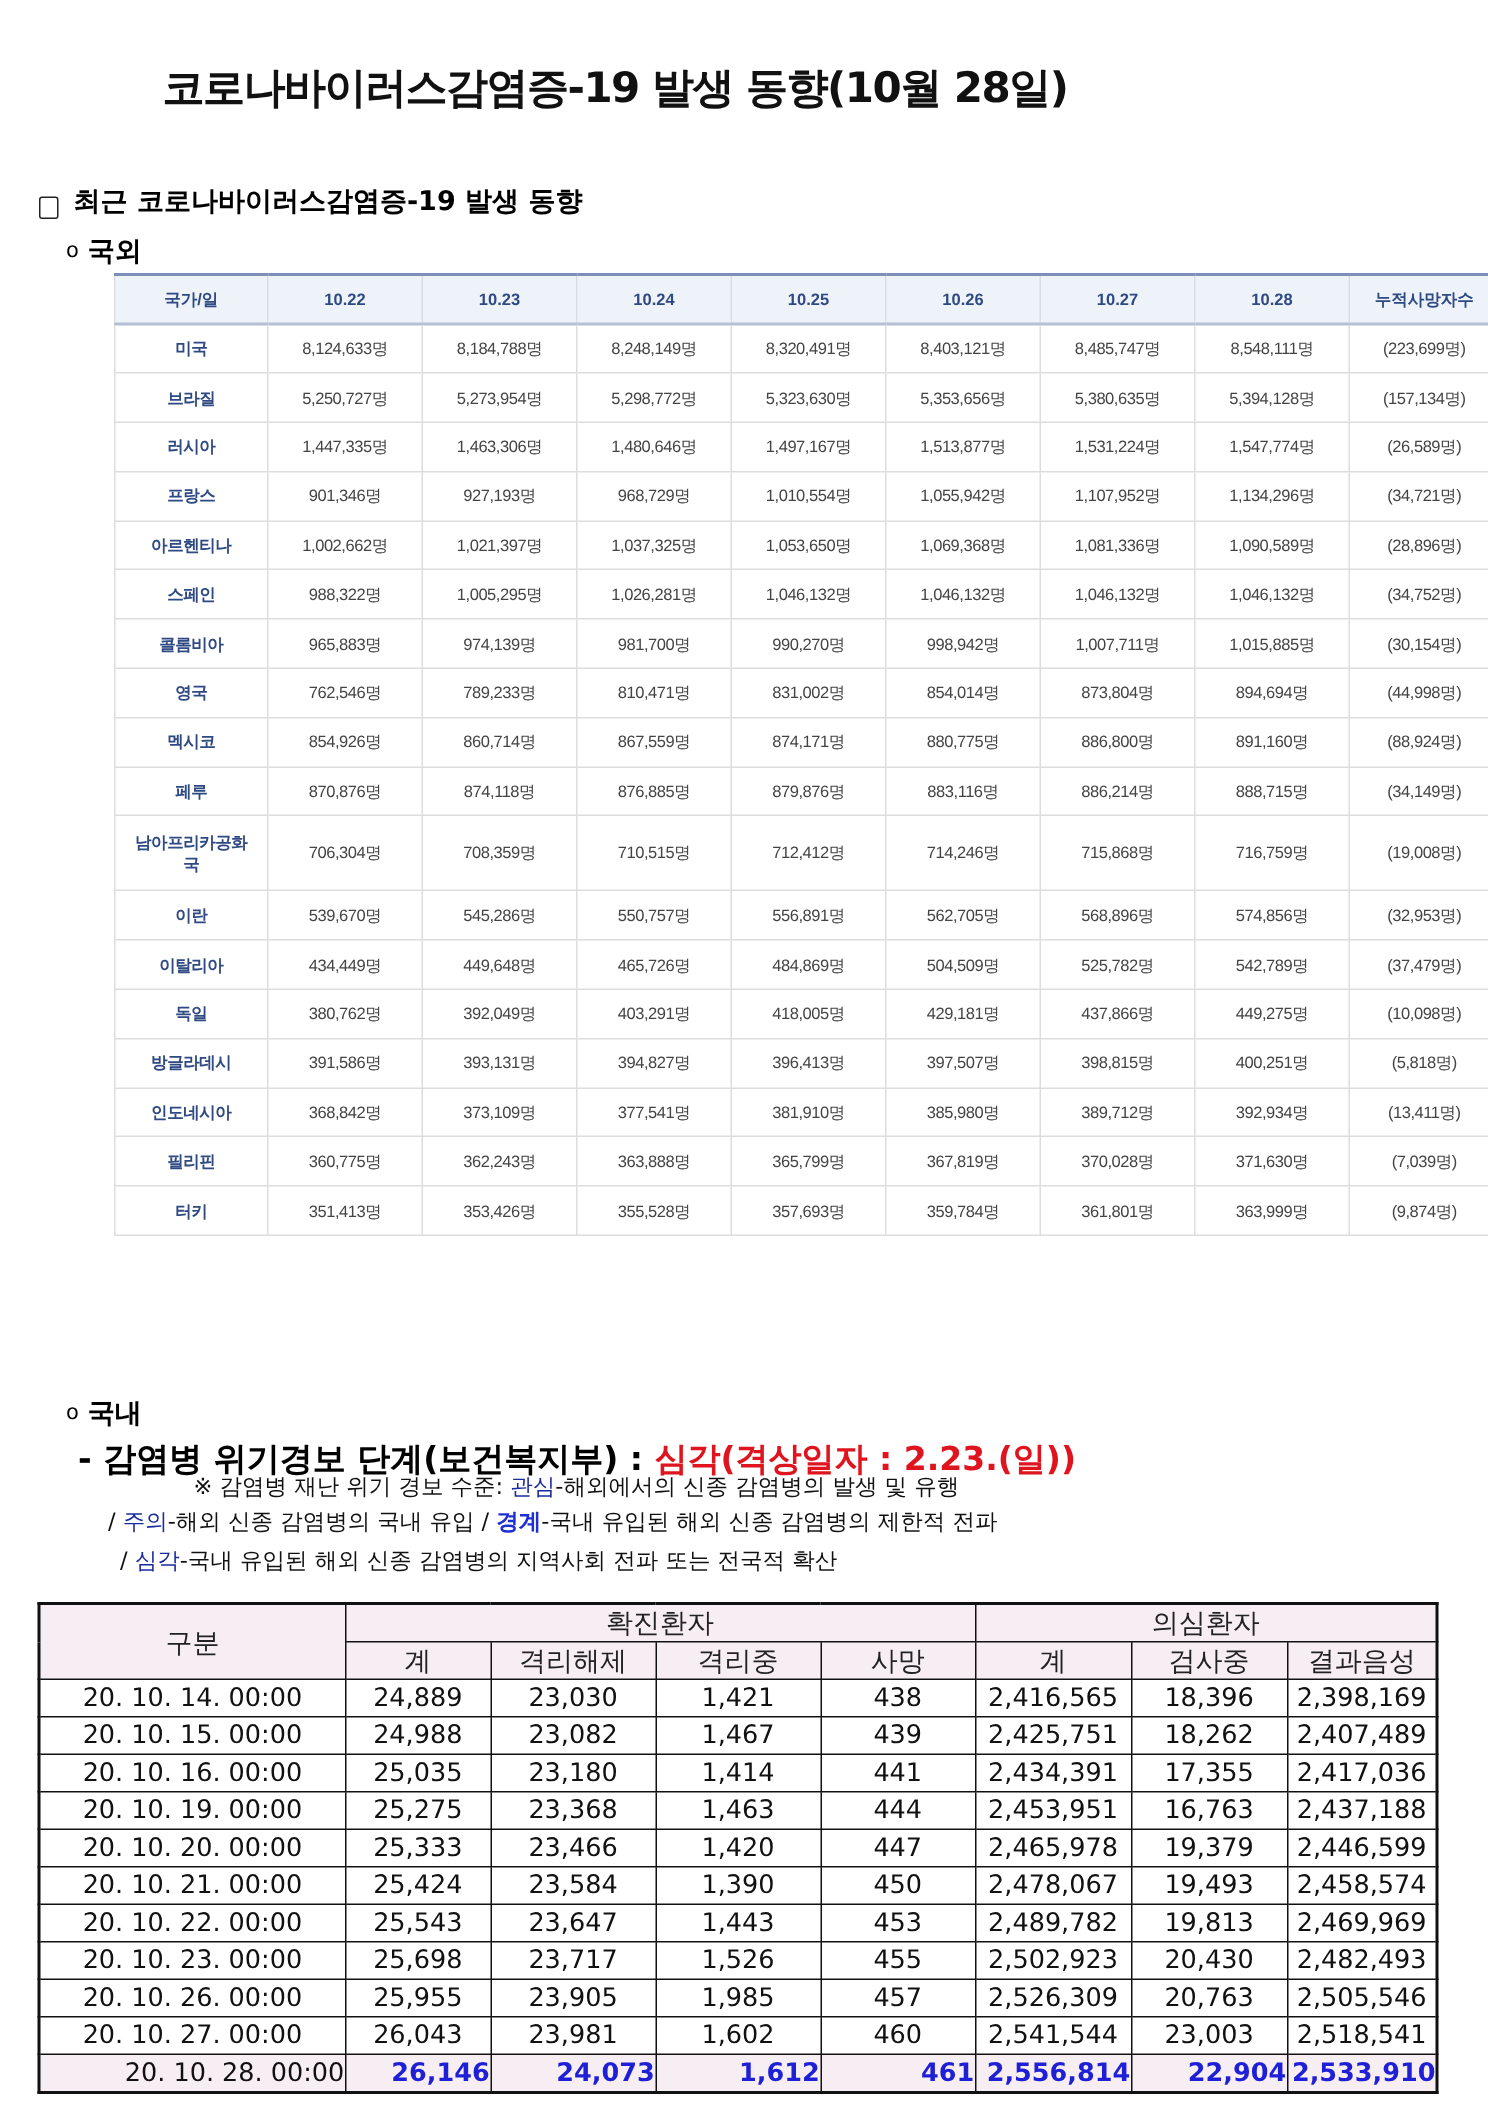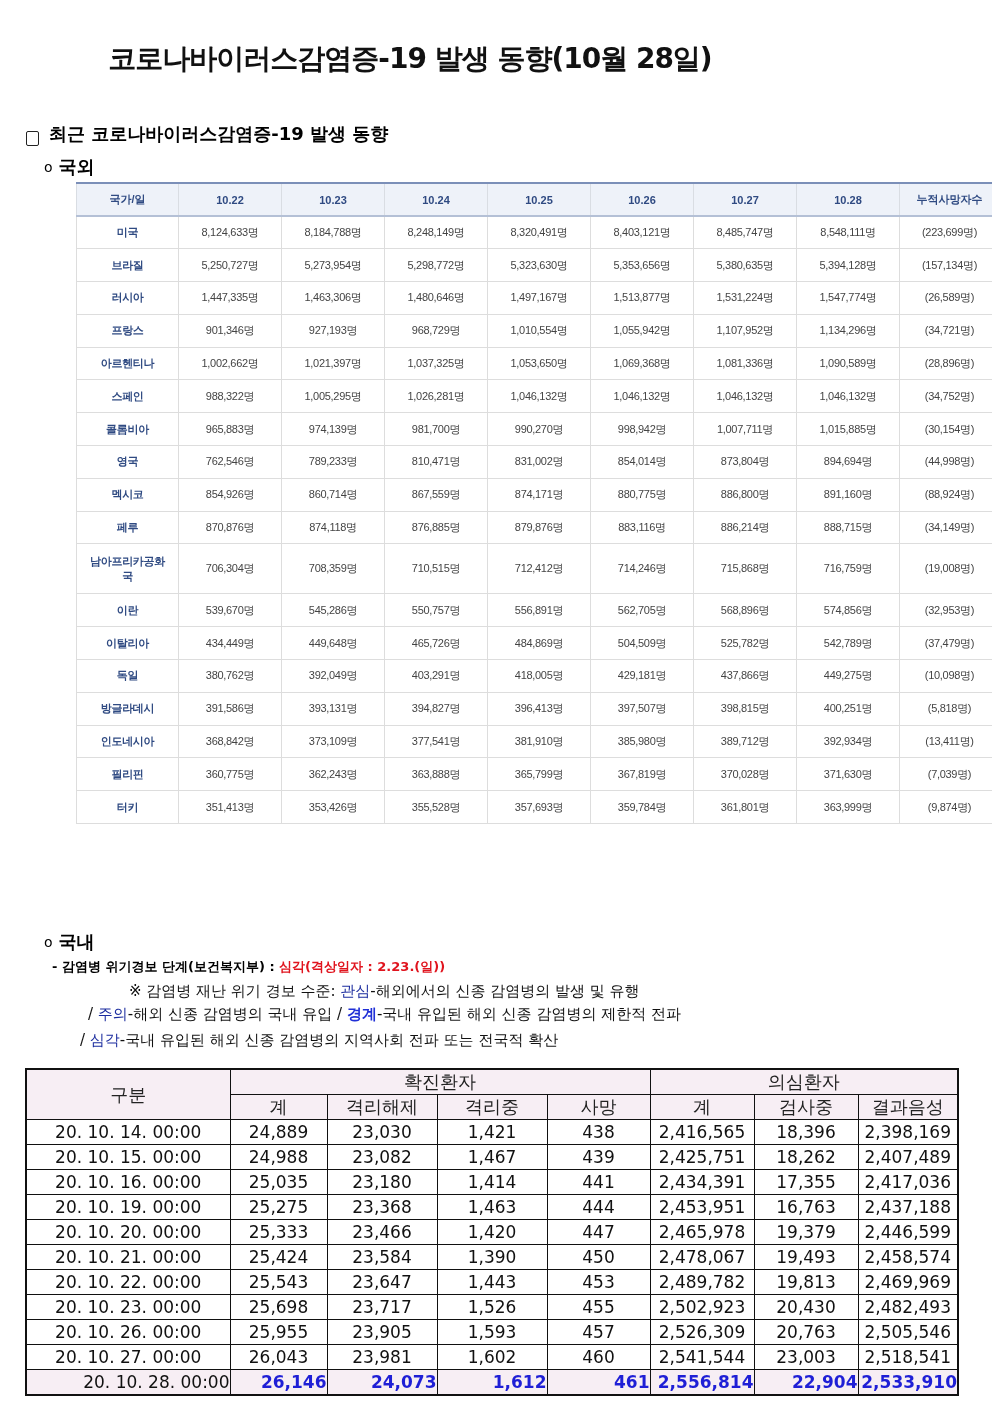--- a/index.html
+++ b/index.html
@@ -42,21 +42,21 @@
   }
   .ftable td {
     height: 32.8px; border: 1px solid #dddddd; font-size: 11px;
     color: #444; text-align: center; letter-spacing: -0.3px;
   }
   .ftable td.country { color: #2f4a82; font-weight: bold; font-size: 11px; }
   .ftable tr.tall td { height: 50px; }
 
   
   .alert-line {
-    position: absolute; left: 52px; top: 958px; font-size: 13px; font-weight: bold;
+    position: absolute; left: 52px; top: 958px; font-size: 22px; font-weight: bold;
   }
   .alert-line .red { color: #e0141e; }
   .note {
     position: absolute; font-size: 15px; color: #111;
   }
   .note .blue { color: #1f2fd6; font-weight: bold; }
   .note .navy { color: #1a2b9e; }
 
   
   .dtable {
@@ -323,21 +323,21 @@
   <span>국내</span>
 </div>
 
 <div class="alert-line">
   <span>- 감염병 위기경보 단계(보건복지부) : </span><span class="red">심각(격상일자 : 2.23.(일))</span>
 </div>
 
 <div class="note" style="left:82px; top:982px;margin-left:47px;">
   <span>※ 감염병 재난 위기 경보 수준: </span><span class="navy">관심</span><span>-해외에서의 신종 감염병의 발생 및 유행</span>
 </div>
-<div class="note" style="left:88px; top:1005px;">
+<div class="note" style="left:72px; top:1005px;">
   <span>/ </span><span class="navy">주의</span><span>-해외 신종 감염병의 국내 유입 / </span><span class="blue">경계</span><span>-국내 유입된 해외 신종 감염병의 제한적 전파</span>
 </div>
 <div class="note" style="left:80px; top:1031px;">
   <span>/ </span><span class="navy">심각</span><span>-국내 유입된 해외 신종 감염병의 지역사회 전파 또는 전국적 확산</span>
 </div>
 
 <table class="dtable">
   <colgroup>
     <col style="width:204px">
       <col style="width:97px">
@@ -442,21 +442,21 @@
         <td class="num">1,526</td>
         <td class="num">455</td>
         <td class="num">2,502,923</td>
         <td class="num">20,430</td>
         <td class="num">2,482,493</td>
       </tr>
       <tr>
         <td>20. 10. 26. 00:00</td>
         <td class="num">25,955</td>
         <td class="num">23,905</td>
-        <td class="num">1,593</td>
+        <td class="num">1,985</td>
         <td class="num">457</td>
         <td class="num">2,526,309</td>
         <td class="num">20,763</td>
         <td class="num">2,505,546</td>
       </tr>
       <tr>
         <td>20. 10. 27. 00:00</td>
         <td class="num">26,043</td>
         <td class="num">23,981</td>
         <td class="num">1,602</td>

